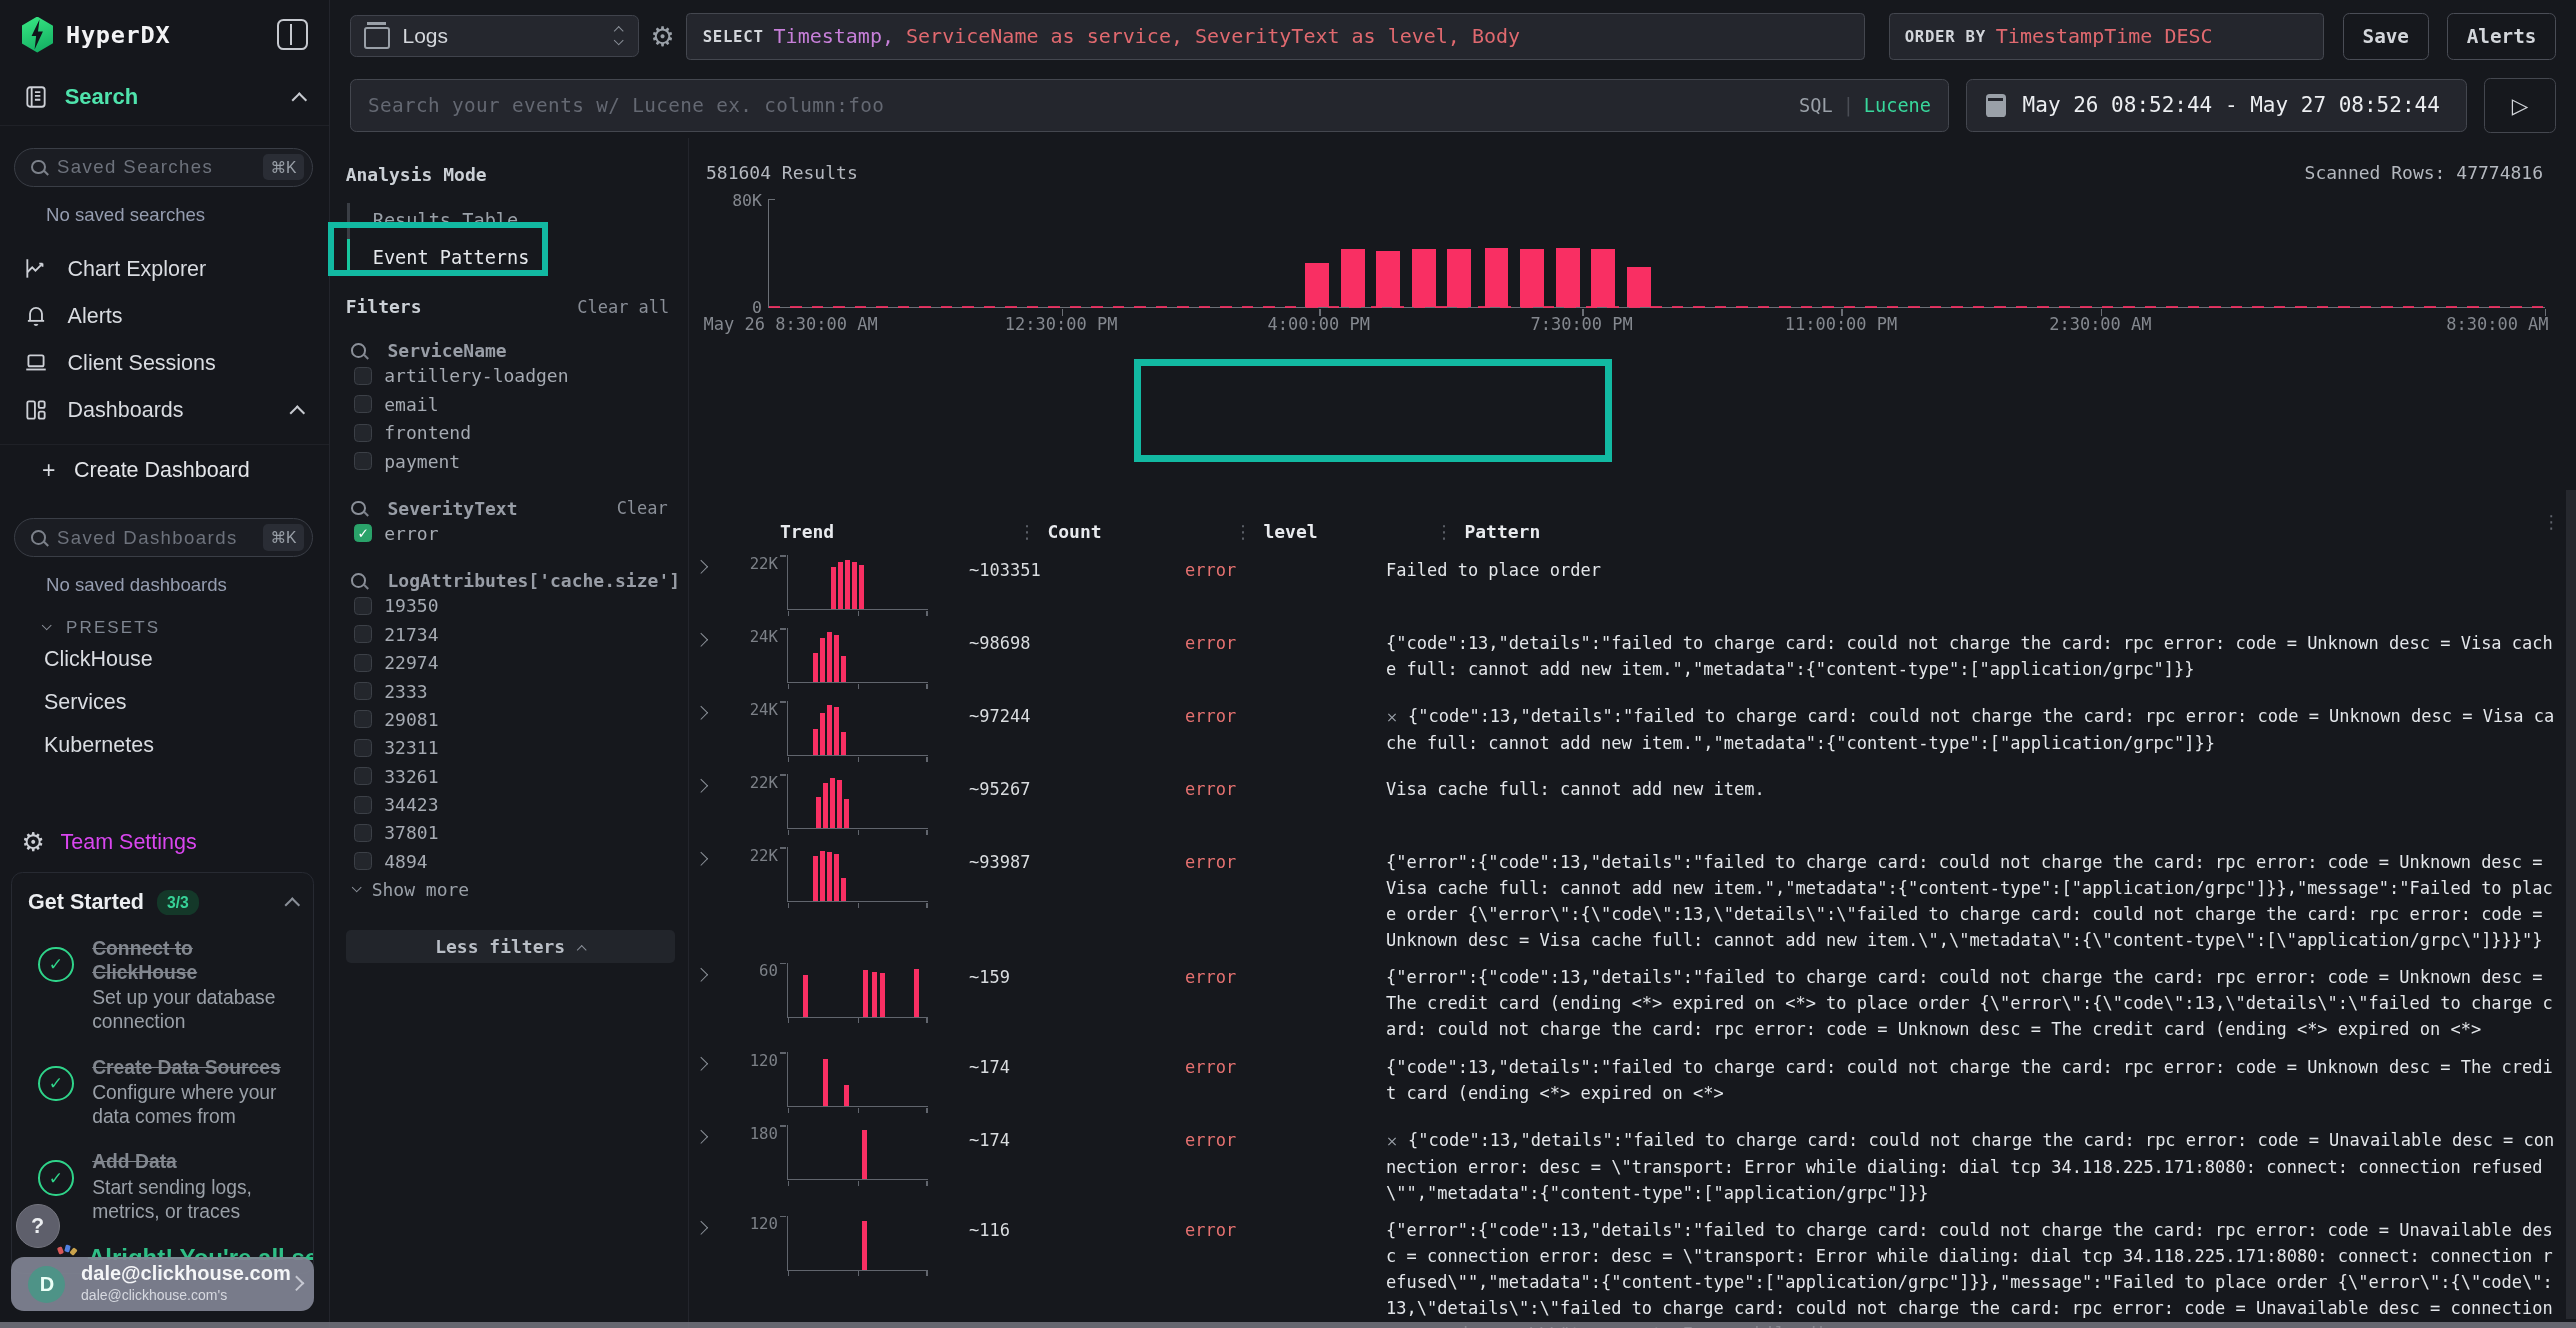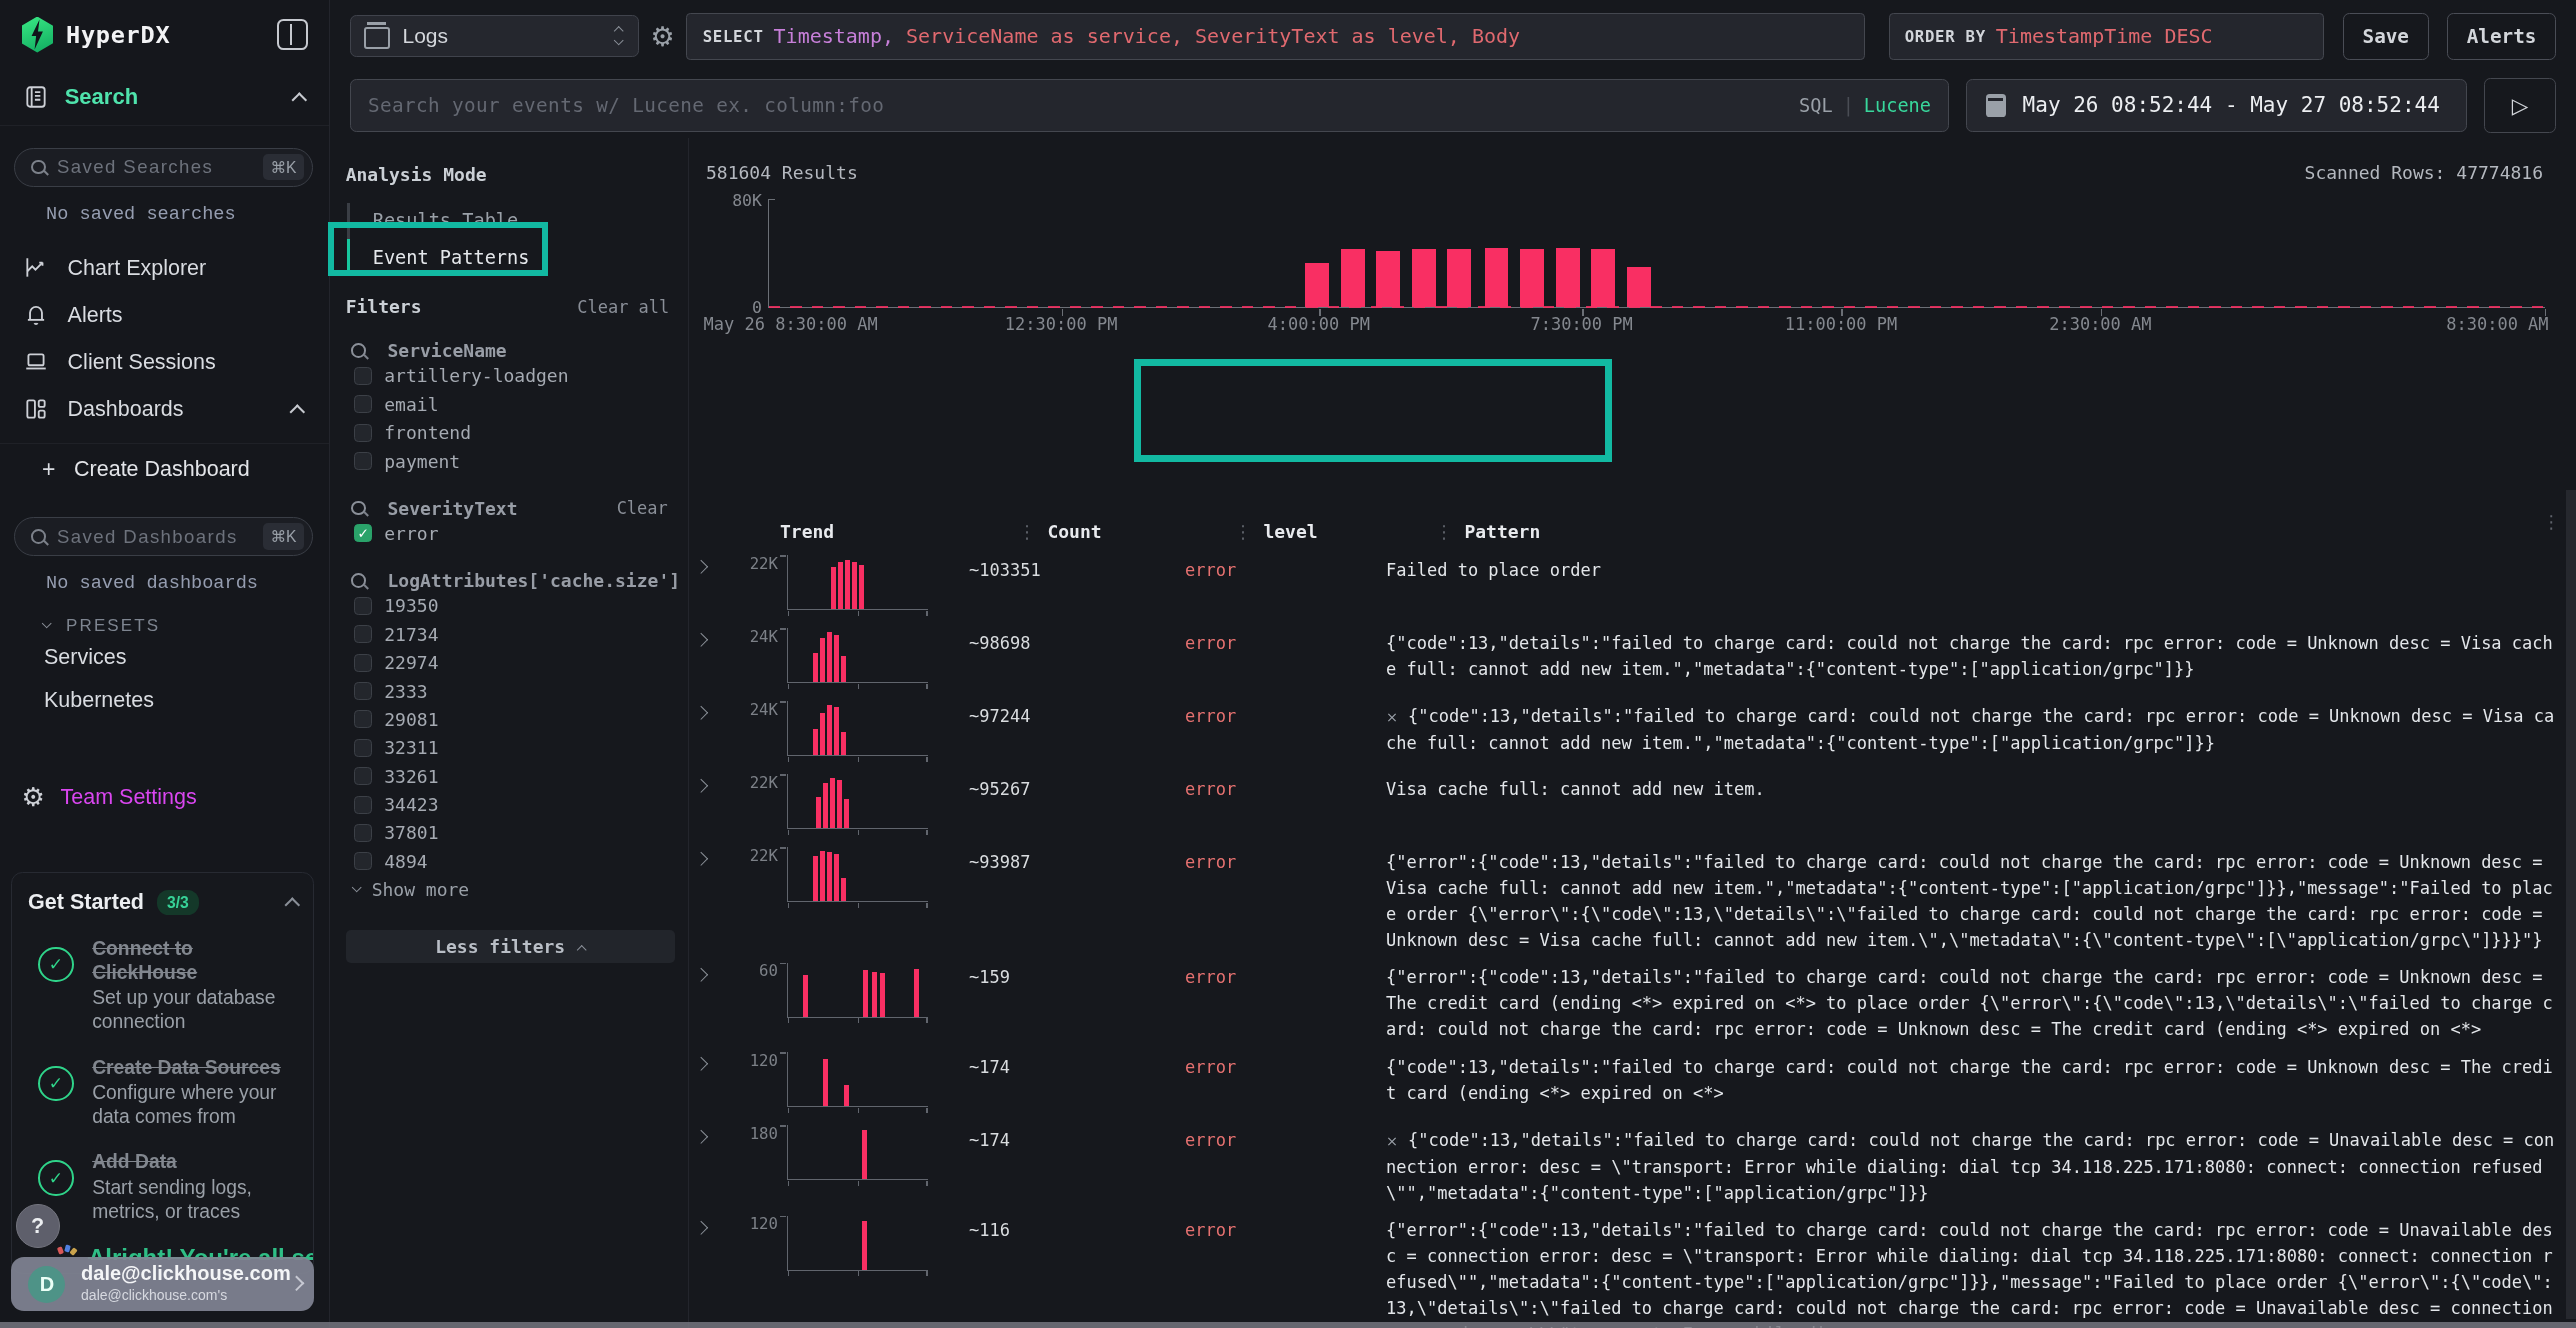--- a/index.html
+++ b/index.html
@@ -14,21 +14,21 @@
   .collapse-ic{width:27px;height:27px;border:2.1px solid #c6c9cf;border-radius:6.4px;position:relative;}
   .collapse-ic::after{content:"";position:absolute;top:2.9px;bottom:2.9px;left:42%;width:2.1px;background:#c6c9cf;}
   .search-row{height:56px;display:flex;align-items:center;padding:0 24px 0 23px;border-bottom:1.4px solid #1f2127;}
   .journal-ic{width:26px;height:26px;color:#cdd0d6;margin-right:15.7px;}
   .search-lbl{font-size:22px;font-weight:bold;color:#4fe3ac;flex:1;}
   .pill{margin:21.5px 15.7px 0 14.3px;height:37px;border:1.4px solid #3a3e46;border-radius:20px;background:#1b1d23;display:flex;align-items:center;padding:0 8.6px 0 15.7px;}
   .mag{width:10.7px;height:10.7px;border:2.1px solid #7c818a;border-radius:50%;position:relative;flex:none;margin-right:11.4px;}
   .mag::after{content:"";position:absolute;width:6.4px;height:2.1px;background:#7c818a;right:-5.7px;bottom:-2.1px;transform:rotate(45deg);}
   .pill .ph{font-size:18.6px;color:#6d727c;letter-spacing:1.4px;flex:1;}
   .kbd{background:#2a2d35;border-radius:5px;color:#9aa0a8;font-size:15.7px;padding:3.6px 7.2px;}
-  .muted-line{margin:17px 0 0 46px;font-size:18.6px;color:#959db0;font-family:Liberation Mono, monospace;}
+  .muted-line{margin:17px 0 0 46px;font-size:18.6px;color:#959db0;}
   .nav{margin-top:20px;}
   .nav-item{height:47px;display:flex;align-items:center;padding:0 26px 0 23px;}
   .nav-item svg{width:26px;height:26px;color:#cdd0d6;margin-right:18.6px;flex:none;}
   .nav-item .lbl{font-size:21.5px;color:#d9dce1;flex:1;}
   .divider{border-top:1.4px solid #1f2127;margin-top:10px;}
   .create-dash{height:52px;display:flex;align-items:center;padding-left:42px;font-size:21.5px;color:#e3e5e9;}
   .create-dash .plus{margin-right:18.6px;color:#d9dce1;font-size:23px;}
   .presets-hd{margin:21.5px 0 0 43px;display:flex;align-items:center;color:#7e8590;font-size:17px;letter-spacing:2.1px;}
   .preset-item{height:43px;display:flex;align-items:center;padding-left:44px;font-size:21.5px;color:#d9dce1;}
   .team-row{margin-top:52px;height:47px;display:flex;align-items:center;padding-left:21.5px;}
@@ -230,20 +230,21 @@
       <span class="mag"></span>
       <span class="ph">Saved Dashboards</span>
       <span class="kbd">⌘K</span>
     </div>
     <div class="muted-line">No saved dashboards</div>
     <div class="presets-hd">
       <span class="cv sm down" style="margin-right:15.7px;"></span>
       <span>PRESETS</span>
     </div>
     <div id="presets">
+        <div class="preset-item">ClickHouse</div>
         <div class="preset-item">Services</div>
         <div class="preset-item">Kubernetes</div>
       </div>
     <div class="team-row">
       <span class="gear">⚙</span>
       <span class="lbl">Team Settings</span>
     </div>
 
     <div class="gs-card">
       <div class="gs-head">

